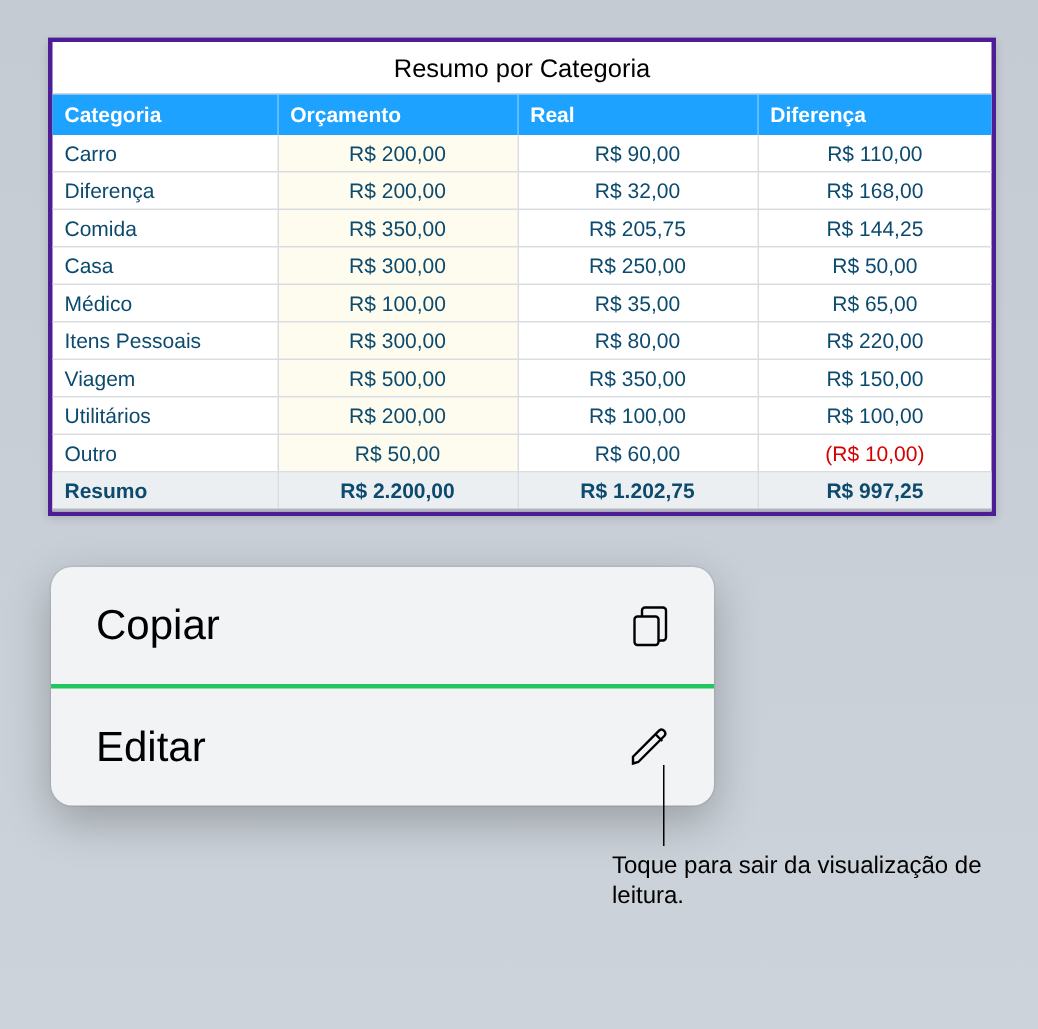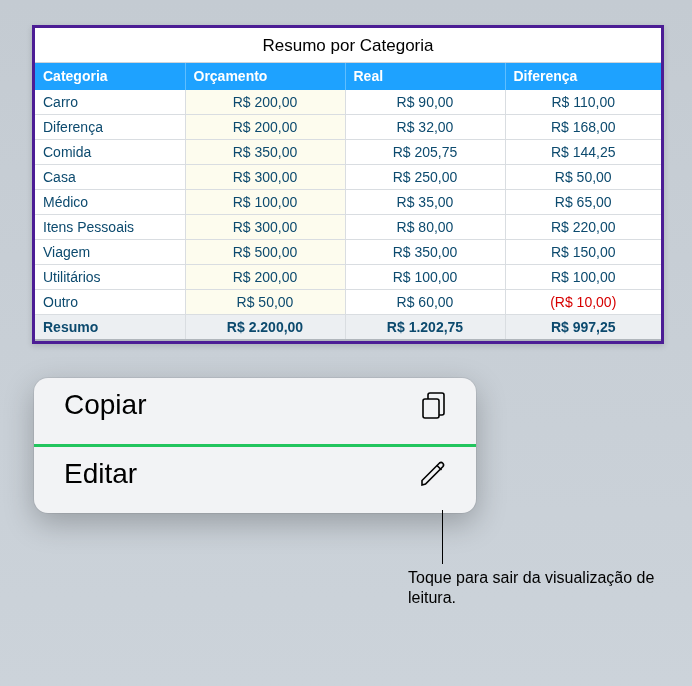--- a/index.html
+++ b/index.html
@@ -72,21 +72,21 @@
     width: 442px;
     background: #f2f3f5;
     border-radius: 14px;
     box-shadow: 0 10px 30px rgba(0,0,0,0.25), 0 0 0 1px rgba(0,0,0,0.06);
     overflow: hidden;
   }
   .menu-item {
     display: flex;
     align-items: center;
     justify-content: space-between;
-    padding: 10px 26px 22px 30px;
+    padding: 22px 26px 22px 30px;
     font-size: 28px;
     color: #000;
     cursor: pointer;
   }
   .menu-item + .menu-item { border-top: 3px solid #22c55e; }
   .menu-item .icon { width: 34px; height: 34px; display:flex; align-items:center; justify-content:center; }
   .menu-item svg { stroke: #000; fill: none; }
 
   .callout-line {
     position: absolute;

